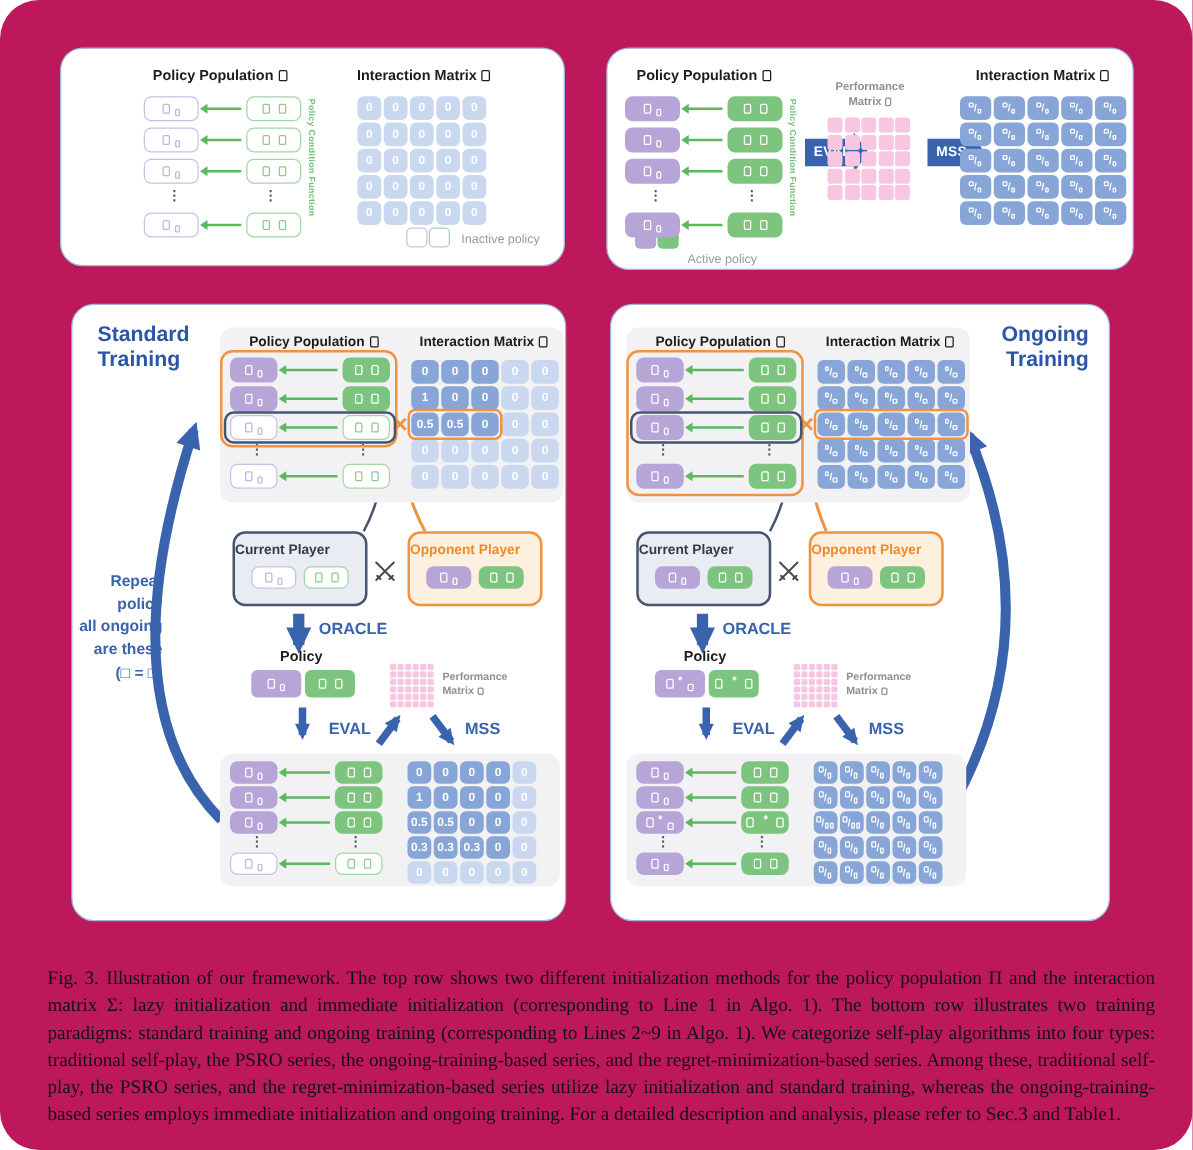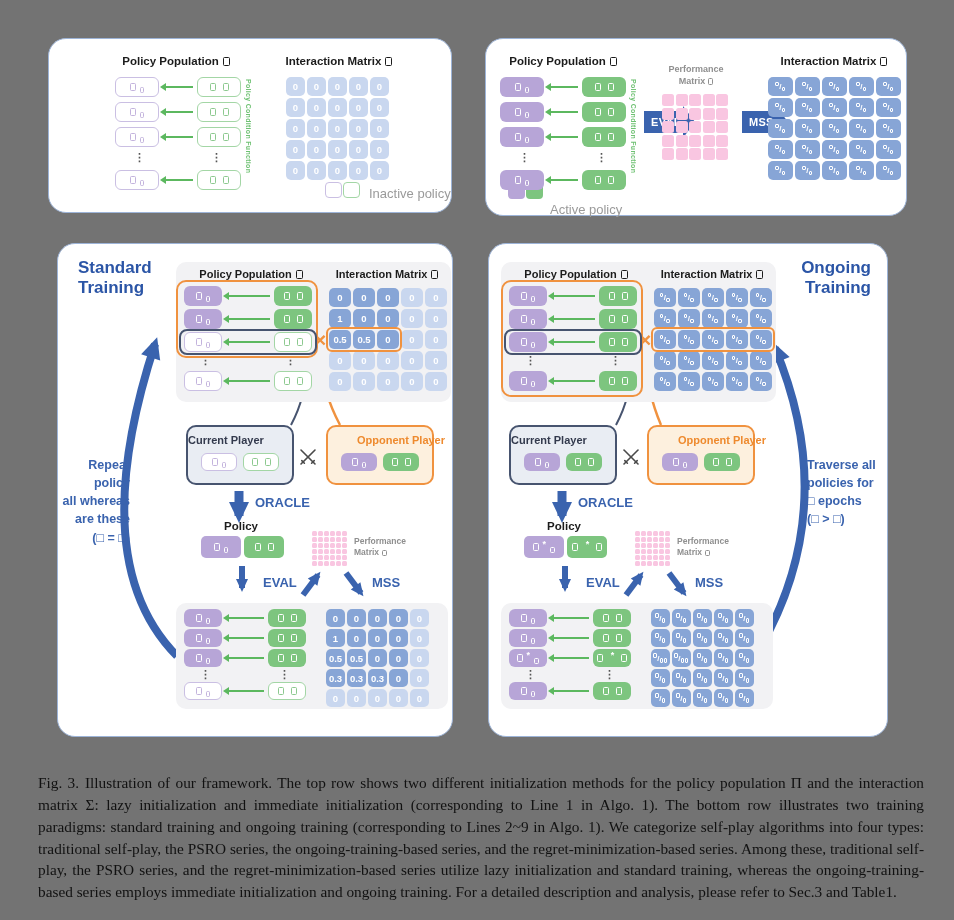--- a/index.html
+++ b/index.html
@@ -4,22 +4,22 @@
 <style>
   :root{
     --panel_border:#9db4d8; --heading_blue:#2b55a6; --arrow_blue:#3a63ae;
     --orange:#f0923f; --navy:#47546f; --purple:#b7a5d7; --purple_outline:#cabfe3;
     --green:#7dc57f; --green_outline:#a3d6a5; --green_arrow:#5cb85f;
     --cell_light:#c9d7ef; --cell_active:#87a5d6; --pink:#f9c6e1;
     --gray_box:#f2f2f4; --gray_text:#8f8f8f;
   }
   *{margin:0;padding:0;box-sizing:border-box;}
   body{background:#fff;}
-  .page{position:relative;width:954px;height:920px;background:#737373;
-        font-family:"Liberation Sans",sans-serif;overflow:hidden;}
+  .page{position:relative;width:954px;height:920px;background:#be185d;
+        font-family:"Liberation Sans",sans-serif;overflow:hidden;border-radius:31px;}
   .panel{position:absolute;border:1.6px solid var(--panel_border);border-radius:18px;background:#fff;}
   #panel-lazy{left:48px;top:38px;width:404px;height:175px;}
   #panel-immediate{left:485px;top:38px;width:422px;height:178px;}
   #panel-standard{left:57px;top:243px;width:396px;height:494px;}
   #panel-ongoing{left:488px;top:243px;width:400px;height:494px;}
   .abs{position:absolute;}
   .hd{font-weight:bold;font-size:11.5px;color:#1c1c1c;text-align:center;white-space:nowrap;}
   .big-title{font-weight:bold;font-size:19px;color:var(--heading_blue);letter-spacing:.2px;white-space:nowrap;}
   .quad-title{font-weight:bold;font-size:17px;color:var(--heading_blue);line-height:1.18;}
   .side-text{font-size:12.5px;font-weight:bold;color:var(--arrow_blue);line-height:1.45;}
@@ -79,27 +79,27 @@
   .blockarrow::after{content:"";position:absolute;right:-12px;top:-5px;width:0;height:0;
     border-top:16px solid transparent;border-bottom:16px solid transparent;border-left:12px solid var(--arrow_blue);}
   
   .player{position:absolute;border-radius:10px;padding-top:7px;text-align:left;}
   .player .plabel{font-size:11px;font-weight:bold;margin-bottom:7px;white-space:nowrap;}
   .player .prow{display:flex;justify-content:center;gap:6px;}
   .player .pbox{width:36px;height:18px;}
   #panel-standard .cur,#panel-ongoing .cur{border:2px solid var(--navy);background:#e9edf3;}
   .cur .plabel{color:#333a4d;}
   .opp{border:2px solid var(--orange);background:#fdf0de;}
-  .opp .plabel{color:#ee8a2e;padding-left:29px;}
+  .opp .plabel{color:#ee8a2e;}
   .swords{position:absolute;font-size:17px;color:#444;}
   .flow-lbl{position:absolute;color:var(--arrow_blue);font-size:13px;font-weight:bold;white-space:nowrap;}
   .pol-lbl{position:absolute;font-size:11.5px;font-weight:bold;color:#1c1c1c;}
   .polrow{position:absolute;display:flex;gap:3px;}
   .polrow .pbox{width:40px;height:22px;border-radius:5px;}
-  .legend-lbl{color:#9a9a9a;font-size:13px;}
+  .legend-lbl{color:#9a9a9a;font-size:10px;}
   .lg-sq{position:absolute;width:17px;height:16px;border-radius:4px;}
   .times{position:absolute;color:var(--orange);font-size:21px;font-weight:bold;}
   svg.overlay{position:absolute;left:0;top:0;pointer-events:none;}
   
   .caption{position:absolute;left:38px;top:772px;width:886px;font-family:"Liberation Serif",serif;
     font-size:15.3px;line-height:1.43;color:#111;text-align:justify;}
   .caption .figno{margin-right:6px;}
 </style>
 </head>
 <body>
@@ -476,21 +476,21 @@
       <path d="M 263 104 C 263 140 272 162 282 181" fill="none" stroke="#f0923f" stroke-width="2.4"></path>
       <path d="M 181 247 L 181 272" fill="none" stroke="#3a63ae" stroke-width="9" marker-end="url(#mBig1)"></path>
       <path d="M 184 322 L 184 344" fill="none" stroke="#3a63ae" stroke-width="6" marker-end="url(#mSm1)"></path>
       <path d="M 245 351 L 260 331" fill="none" stroke="#3a63ae" stroke-width="6" marker-end="url(#mSm1)"></path>
       <path d="M 288 329 L 303 349" fill="none" stroke="#3a63ae" stroke-width="6" marker-end="url(#mSm1)"></path>
     </svg>
     <div class="abs quad-title" style="left:20px;top:14px;">
       <span>Standard</span><br><span>Training</span>
     </div>
     <div class="abs side-text" style="left:0px;top:212px;width:72px;text-align:right;">
-      <span>Repeat policy</span><br><span>all whereas</span><br>
+      <span>Repeat policy</span><br><span>all ongoing</span><br>
       <span>are these</span><br><span>(□ = □)</span>
     </div>
     <div class="gbox" style="left:118px;top:18px;width:275px;height:140px;">
       <div class="abs hd" style="left:2px;top:6px;width:146px;font-size:11px;"><span>Policy Population</span><i class="tf hd-tf"></i></div>
       <div class="abs hd" style="left:150px;top:6px;width:122px;font-size:11px;"><span>Interaction Matrix</span><i class="tf hd-tf"></i></div>
       <div class="pop pop-md" style="left:8px;top:24px;width:128px;">
           <div class="pop-row">
             <span class="pbox p">
               <i class="tf"></i>
               <i class="tf sm"></i>
@@ -758,24 +758,20 @@
       <path d="M 143 106 C 143 145 136 164 127 181" fill="none" stroke="#47546f" stroke-width="2"></path>
       <path d="M 157 104 C 157 140 164 162 172 181" fill="none" stroke="#f0923f" stroke-width="2.4"></path>
       <path d="M 73 247 L 73 272" fill="none" stroke="#3a63ae" stroke-width="9" marker-end="url(#mBig2)"></path>
       <path d="M 76 322 L 76 344" fill="none" stroke="#3a63ae" stroke-width="6" marker-end="url(#mSm2)"></path>
       <path d="M 137 351 L 152 331" fill="none" stroke="#3a63ae" stroke-width="6" marker-end="url(#mSm2)"></path>
       <path d="M 180 329 L 195 349" fill="none" stroke="#3a63ae" stroke-width="6" marker-end="url(#mSm2)"></path>
     </svg>
     <div class="abs quad-title" style="right:16px;top:14px;text-align:right;">
       <span>Ongoing</span><br><span>Training</span>
     </div>
-    <div class="abs side-text" style="left:318px;top:212px;width:80px;">
-      <span>Traverse all</span><br><span>policies for</span><br>
-      <span>□ epochs</span><br><span>(□ &gt; □)</span>
-    </div>
     <div class="gbox" style="left:12px;top:18px;width:275px;height:140px;">
       <div class="abs hd" style="left:2px;top:6px;width:146px;font-size:11px;"><span>Policy Population</span><i class="tf hd-tf"></i></div>
       <div class="abs hd" style="left:150px;top:6px;width:122px;font-size:11px;"><span>Interaction Matrix</span><i class="tf hd-tf"></i></div>
       <div class="pop pop-md" style="left:8px;top:24px;width:128px;">
           <div class="pop-row">
             <span class="pbox p">
               <i class="tf"></i>
               <i class="tf sm"></i>
             </span>
             <div class="larrow"></div>

